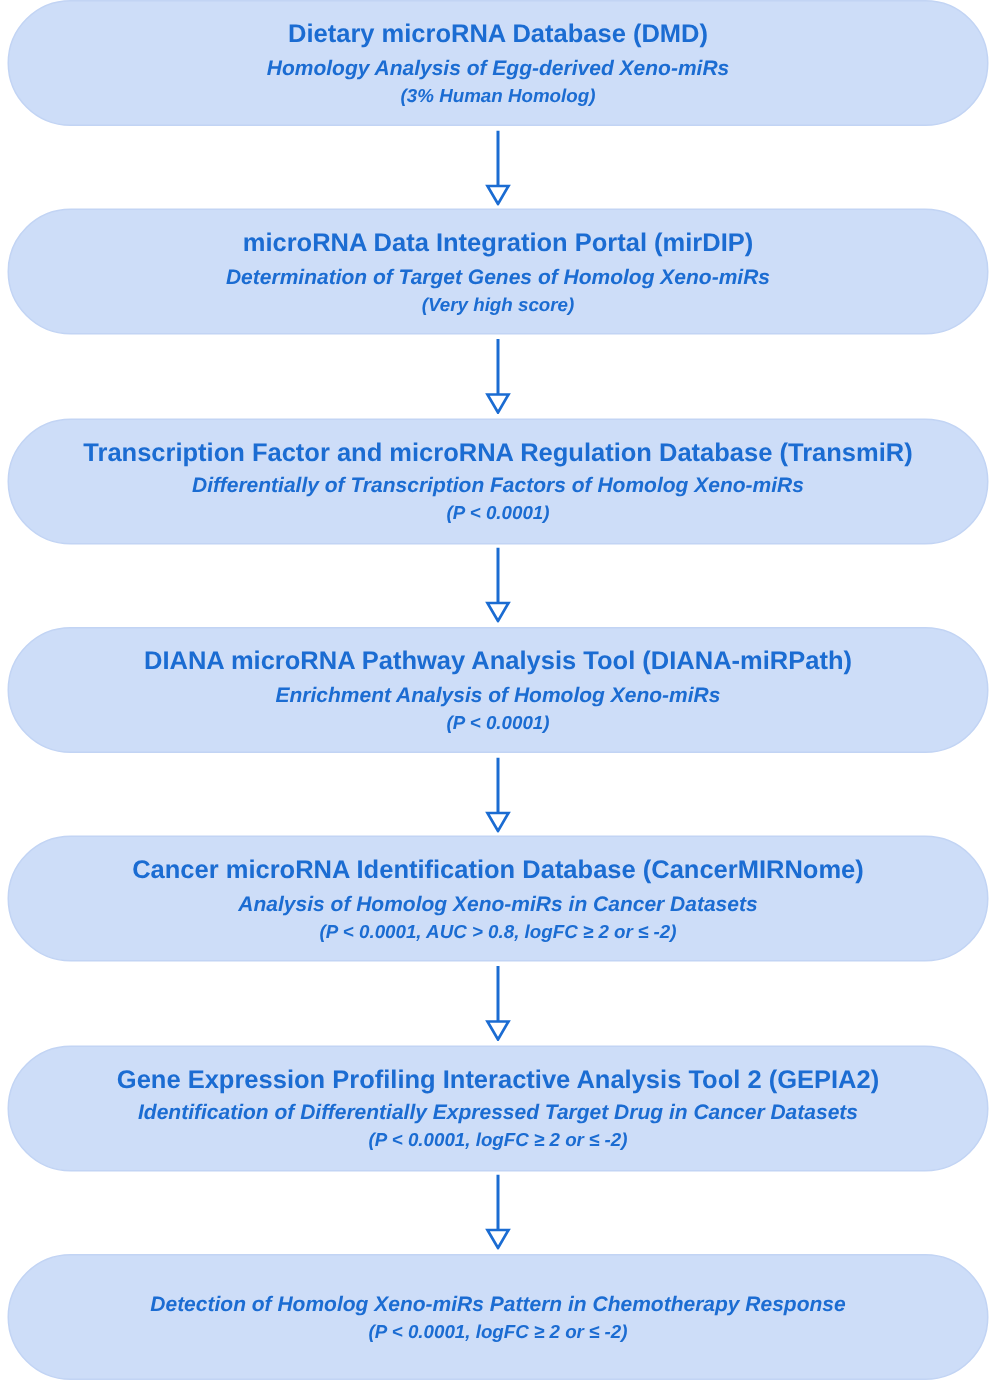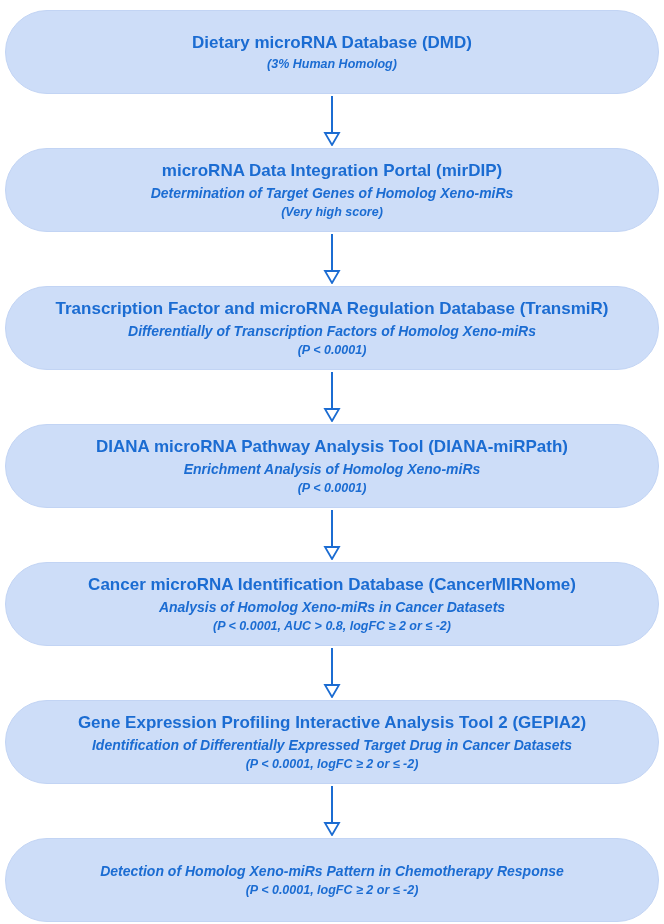--- a/index.html
+++ b/index.html
@@ -9,21 +9,21 @@
     background: #ffffff;
     width: 664px;
     font-family: "Liberation Sans", sans-serif;
   }
   .flowchart {
     width: 664px;
     height: 924px;
     display: flex;
     flex-direction: column;
     align-items: center;
-    padding: 10px 5px 4px 5px;
+    padding: 0 5px 4px 5px;
   }
   .step-box {
     width: 100%;
     height: 84px;
     flex: 0 0 84px;
     background: #cdddf8;
     border: 1px solid #c2d4f4;
     border-radius: 42px;
     display: flex;
     flex-direction: column;
@@ -62,20 +62,21 @@
   }
   .arrow svg { display: block; }
 </style>
 </head>
 <body>
 
 <div class="flowchart">
 
   <div class="step-box">
     <div class="step-title">Dietary microRNA Database (DMD)</div>
+    <div class="step-subtitle">Homology Analysis of Egg-derived Xeno-miRs</div>
     <div class="step-criteria">(3% Human Homolog)</div>
   </div>
 
   <div class="arrow">
     <svg width="20" height="50" viewBox="0 0 20 50">
       <line x1="10" y1="0" x2="10" y2="37" stroke="#1b6cd2" stroke-width="2"></line>
       <polygon points="3,37 17,37 10,49" fill="#ffffff" stroke="#1b6cd2" stroke-width="1.8"></polygon>
     </svg>
   </div>
 

